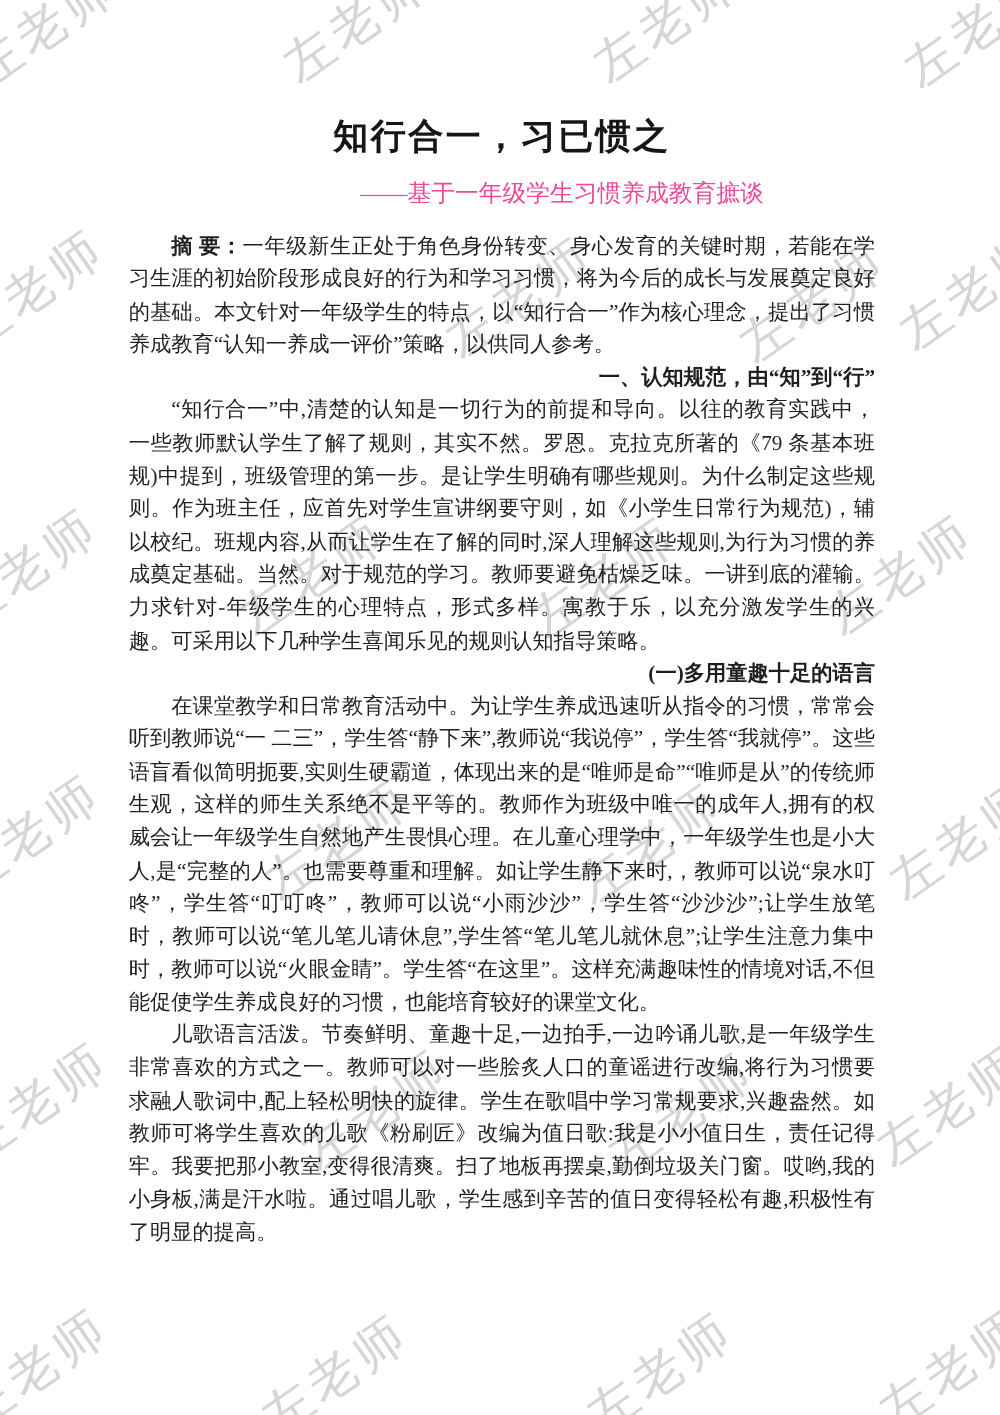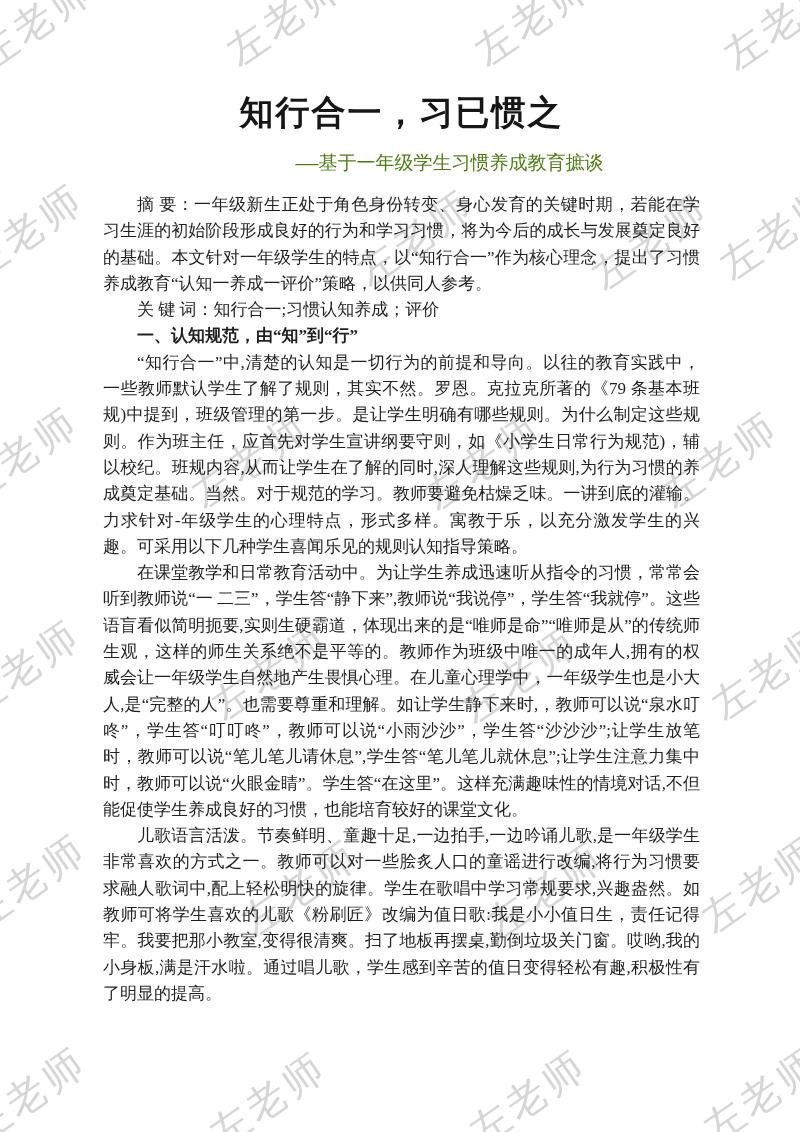--- a/index.html
+++ b/index.html
@@ -41,54 +41,53 @@
   }
   .doc {
     position: absolute;
     left: 103px;
     top: 90px;
     width: 597px;
     z-index: 1;
   }
   .doc-title {
     margin: 0;
-    font-size: 34px;
+    font-size: 28px;
     font-weight: bold;
     text-align: center;
     letter-spacing: 2px;
     color: #161616;
   }
   .doc-subtitle {
     margin: 14px 0 0 0;
     font-size: 19px;
     text-align: center;
     padding-left: 96px;
-    color: #4d7c0f;
-    font-family: Liberation Mono, monospace;
+    color: #ec4899;
   }
   .article {
     margin-top: 16px;
   }
   .body-para, .sec-heading, .kw-line {
     margin: 0;
     font-size: 17px;
     line-height: 26.3px;
     text-align: justify;
     text-indent: 2em;
     color: #1f1f1f;
   }
   .sec-heading {
     font-weight: bold;
-    text-align: left;
+    text-align: right;
   }
   .kw-line {
     text-align: left;
   }
   .lbl {
-    font-weight: normal;
+    font-weight: bold;
   }
 </style>
 </head>
 <body>
 
 <div class="page">
 
   <div class="wm-layer">
       <span class="wm" style="left: 35px; top: 22px; color: rgb(214, 214, 214);">左老师</span>
       <span class="wm" style="left: 285px; top: 18px; color: rgb(214, 214, 214);">左老师</span>
@@ -119,24 +118,24 @@
   <div class="doc">
 
     <h1 class="doc-title">知行合一，习已惯之</h1>
 
     <div class="doc-subtitle">——基于一年级学生习惯养成教育摭谈</div>
 
     <div class="article">
 
       <p class="body-para"><span class="lbl">摘 要：</span><span>一年级新生正处于角色身份转变、身心发育的关键时期，若能在学习生涯的初始阶段形成良好的行为和学习习惯，将为今后的成长与发展奠定良好的基础。本文针对一年级学生的特点，以“知行合一”作为核心理念，提出了习惯养成教育“认知一养成一评价”策略，以供同人参考。</span></p>
 
-      <p class="kw-line"><span class="lbl">关 键 词：</span><span>知行合一;习惯认知养成；评价</span></p>
 
       <div>
           <p class="sec-heading">一、认知规范，由“知”到“行”</p>
           <p class="body-para">“知行合一”中,清楚的认知是一切行为的前提和导向。以往的教育实践中，一些教师默认学生了解了规则，其实不然。罗恩。克拉克所著的《79 条基本班规)中提到，班级管理的第一步。是让学生明确有哪些规则。为什么制定这些规则。作为班主任，应首先对学生宣讲纲要守则，如《小学生日常行为规范)，辅以校纪。班规内容,从而让学生在了解的同时,深人理解这些规则,为行为习惯的养成奠定基础。当然。对于规范的学习。教师要避免枯燥乏味。一讲到底的灌输。力求针对-年级学生的心理特点，形式多样。寓教于乐，以充分激发学生的兴趣。可采用以下几种学生喜闻乐见的规则认知指导策略。</p>
+          <p class="sec-heading">(一)多用童趣十足的语言</p>
           <p class="body-para">在课堂教学和日常教育活动中。为让学生养成迅速听从指令的习惯，常常会听到教师说“一 二三”，学生答“静下来”,教师说“我说停”，学生答“我就停”。这些语盲看似简明扼要,实则生硬霸道，体现出来的是“唯师是命”“唯师是从”的传统师生观，这样的师生关系绝不是平等的。教师作为班级中唯一的成年人,拥有的权威会让一年级学生自然地产生畏惧心理。在儿童心理学中，一年级学生也是小大人,是“完整的人”。也需要尊重和理解。如让学生静下来时,，教师可以说“泉水叮咚”，学生答“叮叮咚”，教师可以说“小雨沙沙”，学生答“沙沙沙”;让学生放笔时，教师可以说“笔儿笔儿请休息”,学生答“笔儿笔儿就休息”;让学生注意力集中时，教师可以说“火眼金睛”。学生答“在这里”。这样充满趣味性的情境对话,不但能促使学生养成良好的习惯，也能培育较好的课堂文化。</p>
           <p class="body-para">儿歌语言活泼。节奏鲜明、童趣十足,一边拍手,一边吟诵儿歌,是一年级学生非常喜欢的方式之一。教师可以对一些脍炙人口的童谣进行改编,将行为习惯要求融人歌词中,配上轻松明快的旋律。学生在歌唱中学习常规要求,兴趣盎然。如教师可将学生喜欢的儿歌《粉刷匠》改编为值日歌:我是小小值日生，责任记得牢。我要把那小教室,变得很清爽。扫了地板再摆桌,勤倒垃圾关门窗。哎哟,我的小身板,满是汗水啦。通过唱儿歌，学生感到辛苦的值日变得轻松有趣,积极性有了明显的提高。</p>
         </div>
 
     </div>
   </div>
 </div>
 
 </body></html>

